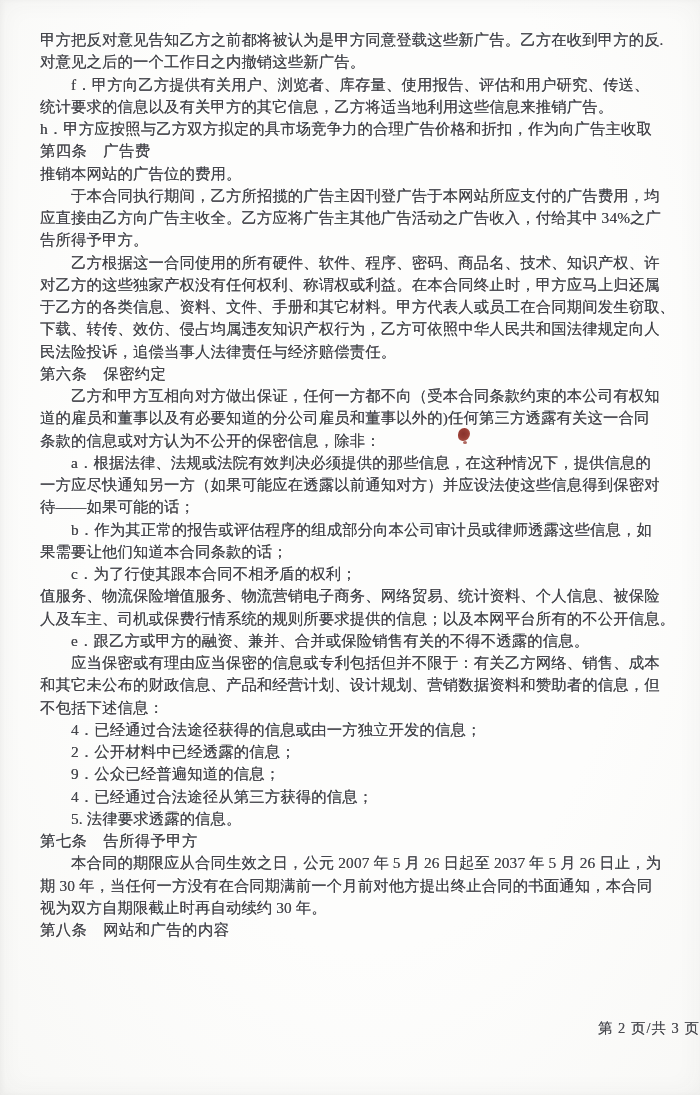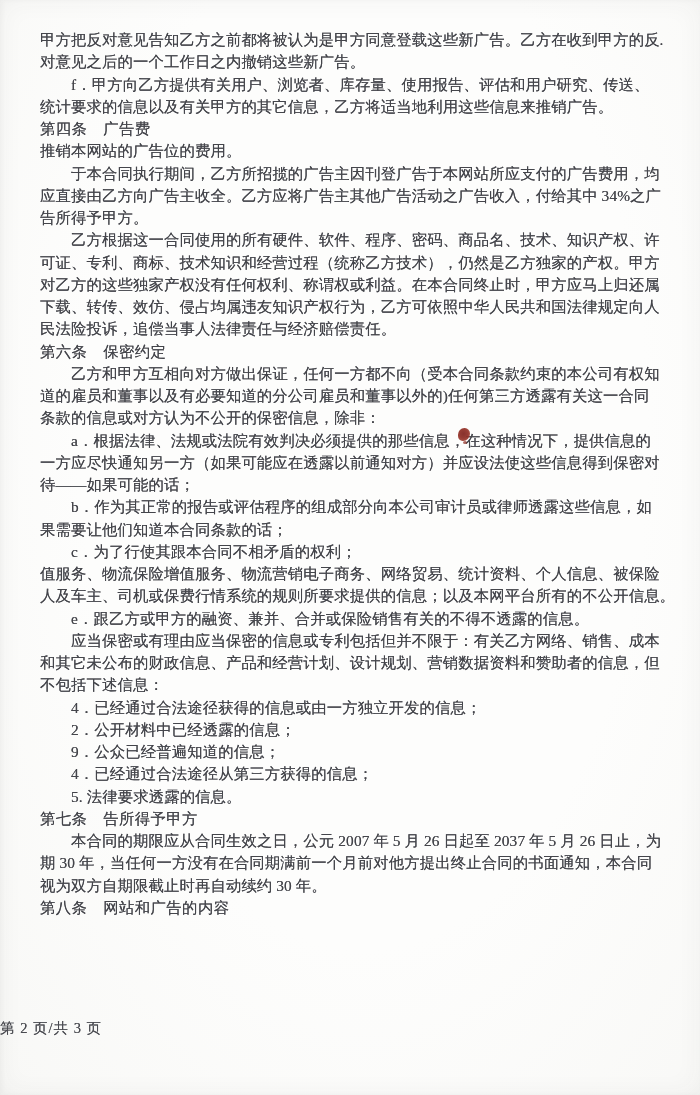--- a/index.html
+++ b/index.html
@@ -26,21 +26,21 @@
     color: #44454b;
     white-space: nowrap;
     letter-spacing: 0.1px;
     text-shadow: 0 0 0.45px rgba(68,69,75,0.85);
   }
   .line.indent-2 { padding-left: 31px; }
   .line.kind-heading { letter-spacing: 0.4px; }
   .footer {
     position: absolute;
     left: 0; top: 1019px; width: 100%;
-    text-align: left;
+    text-align: right;
     font-size: 14.5px;
     color: #4a4b51;
     letter-spacing: 1px;
     text-shadow: 0 0 0.45px rgba(74,75,81,0.85);
   }
   .red-mark {
     position: absolute;
     left: 458px; top: 428px;
     width: 12px; height: 13px;
     border-radius: 55% 45% 60% 40%;
@@ -58,28 +58,29 @@
 </style>
 </head>
 <body>
 
 <div class="page">
   <div class="content">
       <div class="line indent-0 kind-body">甲方把反对意见告知乙方之前都将被认为是甲方同意登载这些新广告。乙方在收到甲方的反.</div>
       <div class="line indent-0 kind-body">对意见之后的一个工作日之内撤销这些新广告。</div>
       <div class="line indent-2 kind-body">f．甲方向乙方提供有关用户、浏览者、库存量、使用报告、评估和用户研究、传送、</div>
       <div class="line indent-0 kind-body">统计要求的信息以及有关甲方的其它信息，乙方将适当地利用这些信息来推销广告。</div>
+      <div class="line indent-0 kind-body">h．甲方应按照与乙方双方拟定的具市场竞争力的合理广告价格和折扣，作为向广告主收取</div>
       <div class="line indent-0 kind-heading">第四条　广告费</div>
       <div class="line indent-0 kind-body">推销本网站的广告位的费用。</div>
       <div class="line indent-2 kind-body">于本合同执行期间，乙方所招揽的广告主因刊登广告于本网站所应支付的广告费用，均</div>
       <div class="line indent-0 kind-body">应直接由乙方向广告主收全。乙方应将广告主其他广告活动之广告收入，付给其中 34%之广</div>
       <div class="line indent-0 kind-body">告所得予甲方。</div>
       <div class="line indent-2 kind-body">乙方根据这一合同使用的所有硬件、软件、程序、密码、商品名、技术、知识产权、许</div>
-      <div class="line indent-0 kind-body">可证、专利、商标、技术知识和经营过程（统称乙方技术），仍然是乙方独家的产权。甲方</div>
       <div class="line indent-0 kind-body">对乙方的这些独家产权没有任何权利、称谓权或利益。在本合同终止时，甲方应马上归还属</div>
+      <div class="line indent-0 kind-body">于乙方的各类信息、资料、文件、手册和其它材料。甲方代表人或员工在合同期间发生窃取、</div>
       <div class="line indent-0 kind-body">下载、转传、效仿、侵占均属违友知识产权行为，乙方可依照中华人民共和国法律规定向人</div>
       <div class="line indent-0 kind-body">民法险投诉，追偿当事人法律责任与经济赔偿责任。</div>
       <div class="line indent-0 kind-heading">第六条　保密约定</div>
       <div class="line indent-2 kind-body">乙方和甲方互相向对方做出保证，任何一方都不向（受本合同条款约束的本公司有权知</div>
       <div class="line indent-0 kind-body">道的雇员和董事以及有必要知道的分公司雇员和董事以外的)任何第三方透露有关这一合同</div>
       <div class="line indent-0 kind-body">条款的信息或对方认为不公开的保密信息，除非：</div>
       <div class="line indent-2 kind-body">a．根据法律、法规或法院有效判决必须提供的那些信息，在这种情况下，提供信息的</div>
       <div class="line indent-0 kind-body">一方应尽快通知另一方（如果可能应在透露以前通知对方）并应设法使这些信息得到保密对</div>
       <div class="line indent-0 kind-body">待——如果可能的话；</div>
       <div class="line indent-2 kind-body">b．作为其正常的报告或评估程序的组成部分向本公司审计员或律师透露这些信息，如</div>

